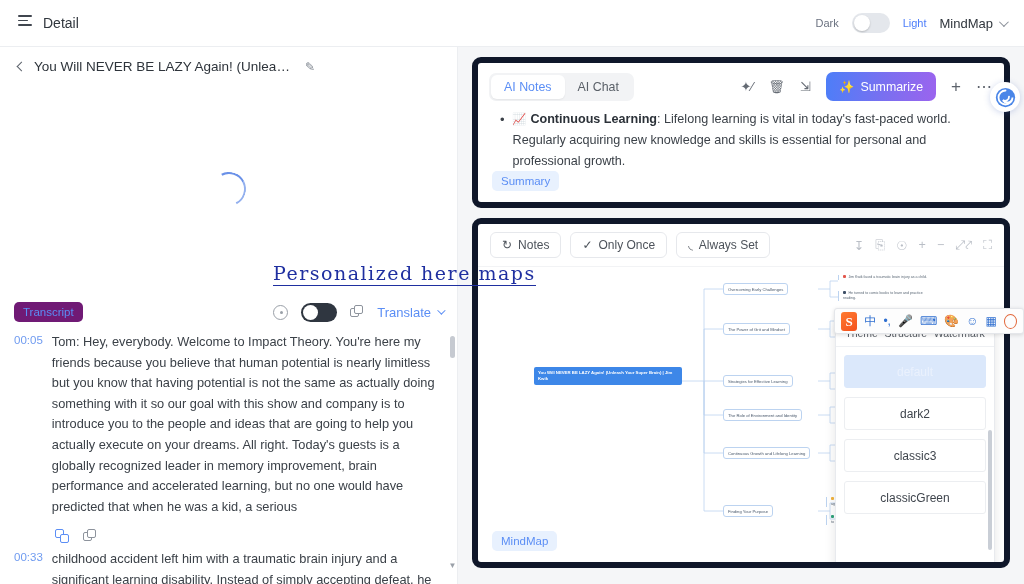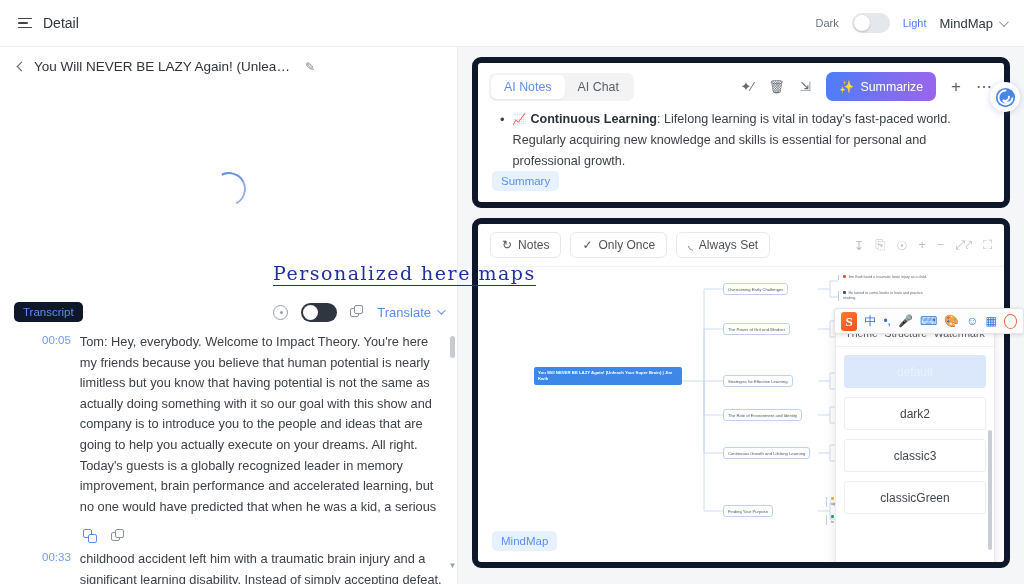--- a/index.html
+++ b/index.html
@@ -10,21 +10,21 @@
     overflow: hidden;
   }
   #app { position: relative; width: 1024px; height: 584px; background: #f5f6f8; }
 
   
   .topbar {
     position: absolute; top: 0; left: 0; width: 1024px; height: 47px;
     background: #ffffff; border-bottom: 1px solid #eceef1;
     display: flex; align-items: center; padding: 0 18px;
   }
-  .tb-left { display: flex; align-items: center; gap: 11px; }
+  .tb-left { display: flex; gap: 11px; }
   .menu-icon { display: flex; flex-direction: column; gap: 3px; width: 14px; }
   .menu-icon i { display: block; height: 1.6px; background: #40464f; border-radius: 1px; }
   .menu-icon i:nth-child(1) { width: 14px; }
   .menu-icon i:nth-child(2) { width: 10px; }
   .menu-icon i:nth-child(3) { width: 14px; }
   .tb-title { font-size: 14px; color: #30363d; }
   .tb-right { margin-left: auto; display: flex; align-items: center; gap: 13px; }
   .tb-mode { font-size: 11px; color: #6b7280; }
   .tb-mode.active { color: #4c7dfa; }
   .switch {
@@ -57,39 +57,39 @@
     display: flex; align-items: center; justify-content: center;
   }
   .spinner {
     width: 34px; height: 34px; border-radius: 50%;
     border: 2.2px solid transparent; border-top-color: #6a91e8; border-right-color: #93b0ee;
     transform: rotate(18deg);
   }
 
   .tr-toolbar { height: 40px; display: flex; align-items: center; padding: 0 14px; gap: 10px; }
   .badge {
-    background: #0f172a; color: #5b8ef5; font-size: 11.5px;
+    background: #701a75; color: #5b8ef5; font-size: 11.5px;
     padding: 4px 9px; border-radius: 5px; cursor: pointer;
   }
   .tr-right { margin-left: auto; display: flex; align-items: center; gap: 13px; }
   .target-ico { width: 15px; height: 15px; border: 1.4px solid #9aa0a8; border-radius: 50%;
                 position: relative; cursor: pointer; }
   .target-ico::after { content:""; position:absolute; top:5.3px; left:5.3px; width:3px; height:3px;
                        border-radius:50%; background:#9aa0a8; }
   .switch-dark { width: 36px; height: 19px; border-radius: 10px; background: #2f3640; position: relative; cursor: pointer; }
   .switch-dark .knob { position:absolute; top:2px; left:2px; width:15px; height:15px; border-radius:50%; background:#fff; }
   .copy-ico { position: relative; width: 14px; height: 14px; cursor: pointer; }
   .copy-ico i { position:absolute; border:1.3px solid #8d939c; border-radius:2px; }
   .copy-ico i:nth-child(1){ left:0; top:2.5px; width:9px; height:9px; }
   .copy-ico i:nth-child(2){ left:3.5px; top:0; width:9px; height:9px; background:#fff; }
   .translate { display:flex; align-items:center; gap:6px; font-size:13px; color:#5b8ef5; cursor:pointer; }
   .chev-blue { width:6px; height:6px; border-right:1.4px solid #5b8ef5; border-bottom:1.4px solid #5b8ef5;
                transform: rotate(45deg) translateY(-2px); }
 
-  .transcript { flex: 1; overflow: hidden; padding: 0 14px 0 14px; position: relative; margin-left: 28px; }
+  .transcript { flex: 1; overflow: hidden; padding: 0 14px 0 14px; position: relative; }
   .t-block { display: flex; gap: 9px; margin-bottom: 4px; }
   .t-time { font-size: 11.5px; color: #6f9bf0; padding-top: 2px; flex: 0 0 auto; }
   .t-text { font-size: 12.8px; line-height: 20.6px; color: #3b4148; max-width: 383px; }
   .t-actions { display: flex; gap: 13px; padding: 8px 0 6px 41px; }
   .act-ico { width: 15px; height: 14px; position: relative; cursor: pointer; }
   .act-ico.translate-pair i { position: absolute; border: 1.4px solid #5b8ef5; border-radius: 2px; }
   .act-ico.translate-pair i:nth-child(1){ left:0; top:0; width:9px; height:9px; }
   .act-ico.translate-pair i:nth-child(2){ left:4.5px; top:4.5px; width:9px; height:9px; background:#fff; }
   .act-ico.copy2 i { position:absolute; border:1.3px solid #8d939c; border-radius:2px; }
   .act-ico.copy2 i:nth-child(1){ left:0; top:2.5px; width:9px; height:9px; }

